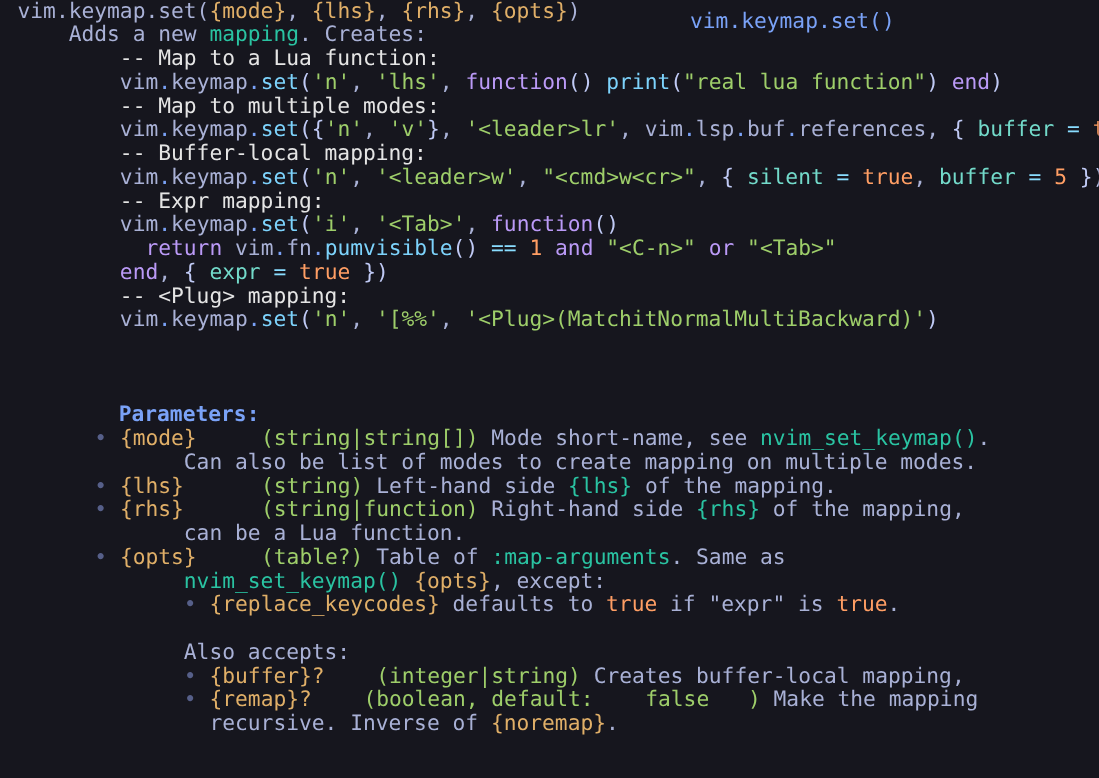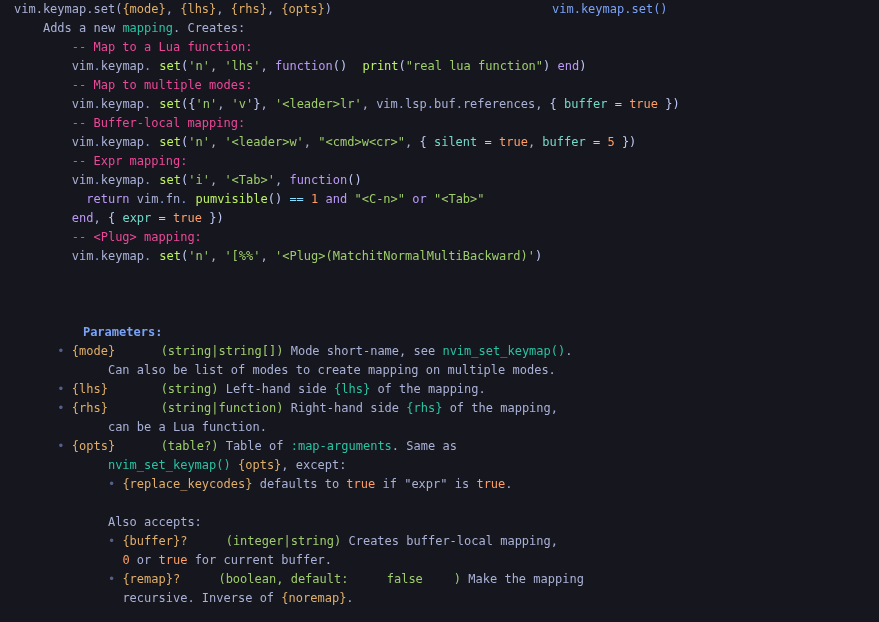--- a/index.html
+++ b/index.html
@@ -18,49 +18,49 @@
     width: 879px;
     height: 622px;
     background: #16161e;
     padding: 0;
     box-sizing: border-box;
   }
   .line {
     position: relative;
     height: 19px;
     line-height: 19px;
-    font-size: 12px;
+    font-size: 17px;
     letter-spacing: 0px;
     white-space: pre;
     padding-left: 14px;
     box-sizing: border-box;
   }
   .line.blank { height: 19px; }
   
   .t-fg      { color: #a9b1d6; }
   .t-title   { color: #7aa2f7; }
   .t-head    { color: #7aa2f7; font-weight: bold; padding-left: 40px; }
-  .t-comment { color: #ec4899; }
+  .t-comment { color: #e5e5e5; }
   .t-string  { color: #9ece6a; }
-  .t-func    { color: #bef264; margin-left: 8px; }
+  .t-func    { color: #7dd3fc; }
   .t-kw      { color: #bb9af7; }
   .t-num     { color: #ff9e64; }
   .t-bool    { color: #ff9e64; }
   .t-param   { color: #e0af68; }
   .t-link    { color: #2ac3a2; }
   .t-type    { color: #9ece6a; margin-left: 31px; }
   .t-field   { color: #73daca; }
   .t-brace   { color: #c0caf5; }
   .t-dot     { color: #7aa2f7; }
   .t-op      { color: #89ddff; }
   .t-bullet  { color: #565f89; }
   .right-title {
     position: absolute;
     left: 552px;
-    top: 0;
+    top: 8px;
   }
 </style>
 </head>
 <body>
 
 <div id="doc">
 
   <div class="line"><span class="t-fg">vim.keymap.set(</span><span class="t-param">{mode}</span><span class="t-fg">, </span><span class="t-param">{lhs}</span><span class="t-fg">, </span><span class="t-param">{rhs}</span><span class="t-fg">, </span><span class="t-param">{opts}</span><span class="t-fg">)</span><span class="right-title t-title">vim.keymap.set()</span></div>
 
   <div class="line"><span class="t-fg">    </span><span class="t-fg">Adds a new </span><span class="t-link">mapping</span><span class="t-fg">. Creates:</span></div>
@@ -100,18 +100,17 @@
   <div class="line"><span>      </span><span class="t-bullet">•</span><span> </span><span class="t-param">{opts}</span><span>  </span><span class="t-type">(table?)</span><span class="t-fg"> Table of </span><span class="t-link">:map-arguments</span><span class="t-fg">. Same as</span></div>
   <div class="line"><span>             </span><span class="t-link">nvim_set_keymap()</span><span class="t-fg"> </span><span class="t-param">{opts}</span><span class="t-fg">, except:</span></div>
 
   <div class="line"><span>             </span><span class="t-bullet">•</span><span> </span><span class="t-param">{replace_keycodes}</span><span class="t-fg"> defaults to </span><span class="t-bool">true</span><span class="t-fg"> if "expr" is </span><span class="t-bool">true</span><span class="t-fg">.</span></div>
 
   <div class="line blank"> </div>
 
   <div class="line"><span>             </span><span class="t-fg">Also accepts:</span></div>
 
   <div class="line"><span>             </span><span class="t-bullet">•</span><span> </span><span class="t-param">{buffer}?</span><span class="t-fg"> </span><span class="t-type">(integer|string)</span><span class="t-fg"> Creates buffer-local mapping,</span></div>
-  <div class="line"><span>               </span><span class="t-num">0</span><span class="t-fg"> or </span><span class="t-bool">true</span><span class="t-fg"> for current buffer.</span></div>
 
   <div class="line"><span>             </span><span class="t-bullet">•</span><span> </span><span class="t-param">{remap}?</span><span class="t-fg"> </span><span class="t-type">(boolean, default: </span><span class="t-type">false</span><span class="t-type">)</span><span class="t-fg"> Make the mapping</span></div>
   <div class="line"><span>               </span><span class="t-fg">recursive. Inverse of </span><span class="t-param">{noremap}</span><span class="t-fg">.</span></div>
 
 </div>
 
 </body></html>

